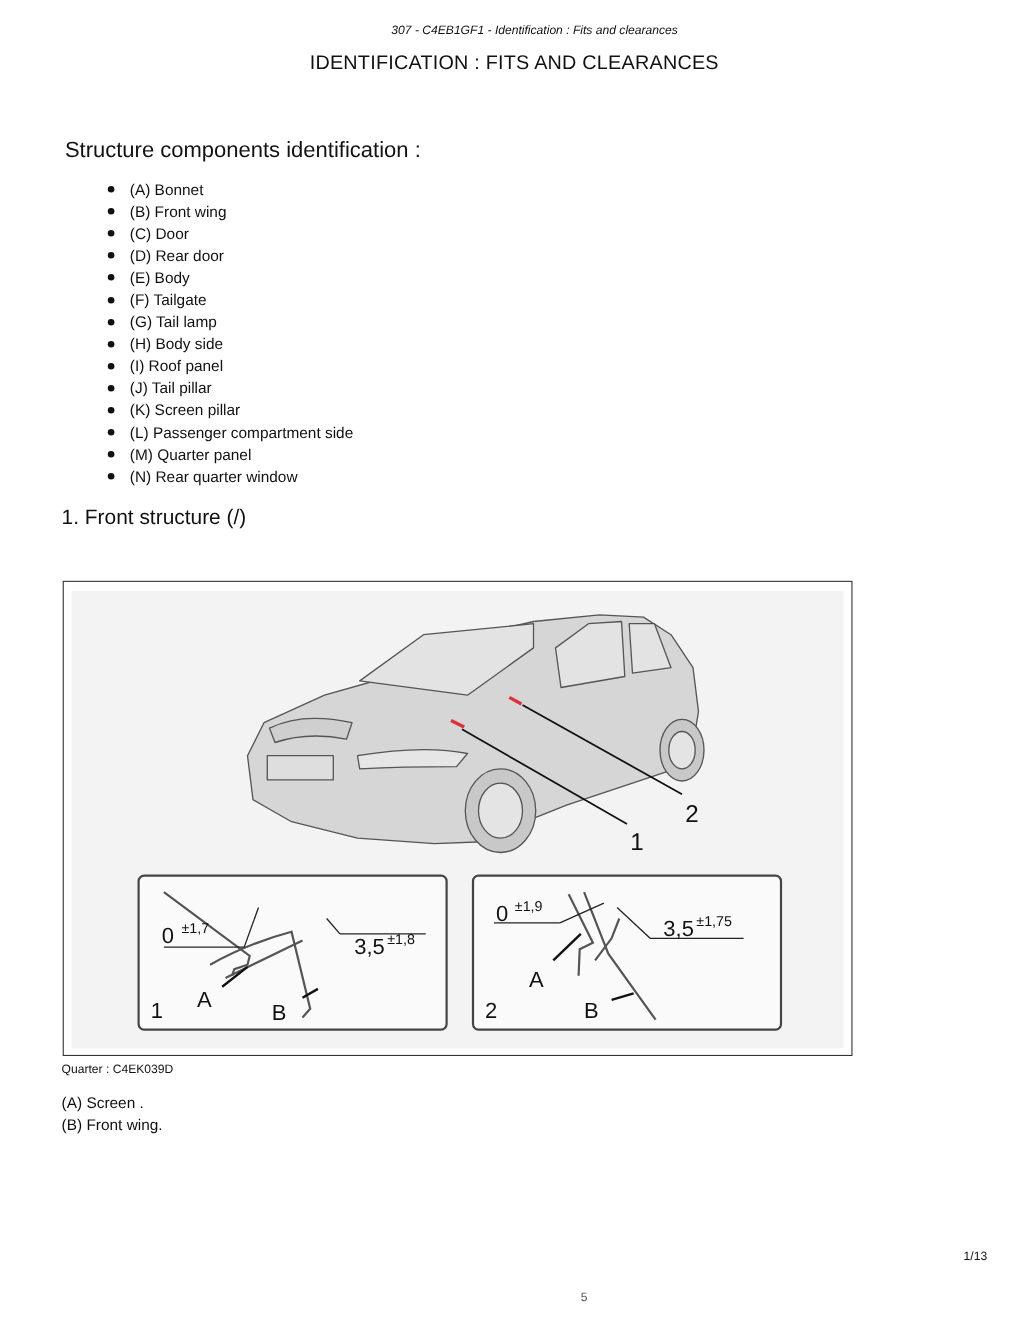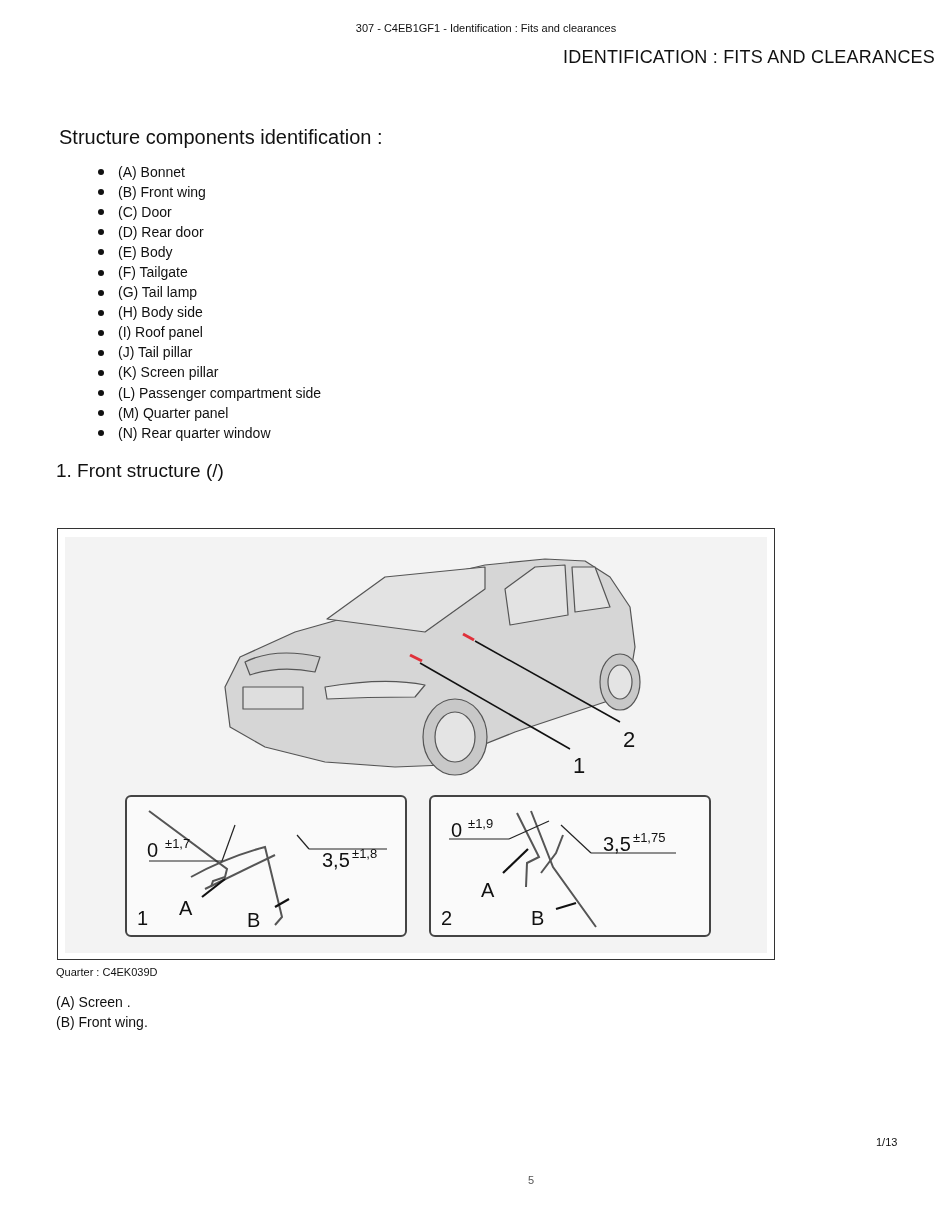--- a/index.html
+++ b/index.html
@@ -1,20 +1,20 @@
 <!DOCTYPE html>
 <html><head>
 <meta charset="utf-8">
 <style>
   html, body { margin:0; padding:0; background:#ffffff; }
   body { width:935px; height:1210px; position:relative; overflow:hidden;
          font-family:"Liberation Sans", sans-serif; color:#111; }
   .abs { position:absolute; }
-  .running-header { top:22px; left:0; width:935px; text-align:center; font-size:11px; padding-left:37px; box-sizing:border-box; }
-  .page-title { top:47px; left:0; width:935px; text-align:right; font-size:18px; letter-spacing:0.2px; }
+  .running-header { top:22px; left:0; width:935px; text-align:center; font-size:11px; padding-left:37px; box-sizing:border-box;font-style:italic; }
+  .page-title { top:47px; left:0; width:935px; text-align:center; font-size:18px; letter-spacing:0.2px; }
   .intro { top:126px; left:59px; font-size:20px; }
   .comp-list { top:146px; left:80px; margin:16px; padding:0; list-style:none; font-size:14px; }
   .comp-list li { height:20.1px; line-height:17px; display:flex; align-items:center; }
   .bullet { width:6px; height:6px; border-radius:50%; background:#111; margin-right:14px; margin-left:2px; }
   .section-title { top:460px; left:56px; font-size:19px;text-align:right; }
   .figure-box { top:528px; left:57px; width:718px; height:432px; border:1px solid #333; background:#fff; box-sizing:border-box; }
   .figure-inner { position:absolute; left:7px; top:8px; width:702px; height:416px; background:#f3f3f3; }
   .fig-caption { top:966px; left:56px; font-size:11px; }
   .legend-line { left:56px; font-size:14px; }
   .footer-mark { top:1174px; left:528px; font-size:11px; color:#555; }

